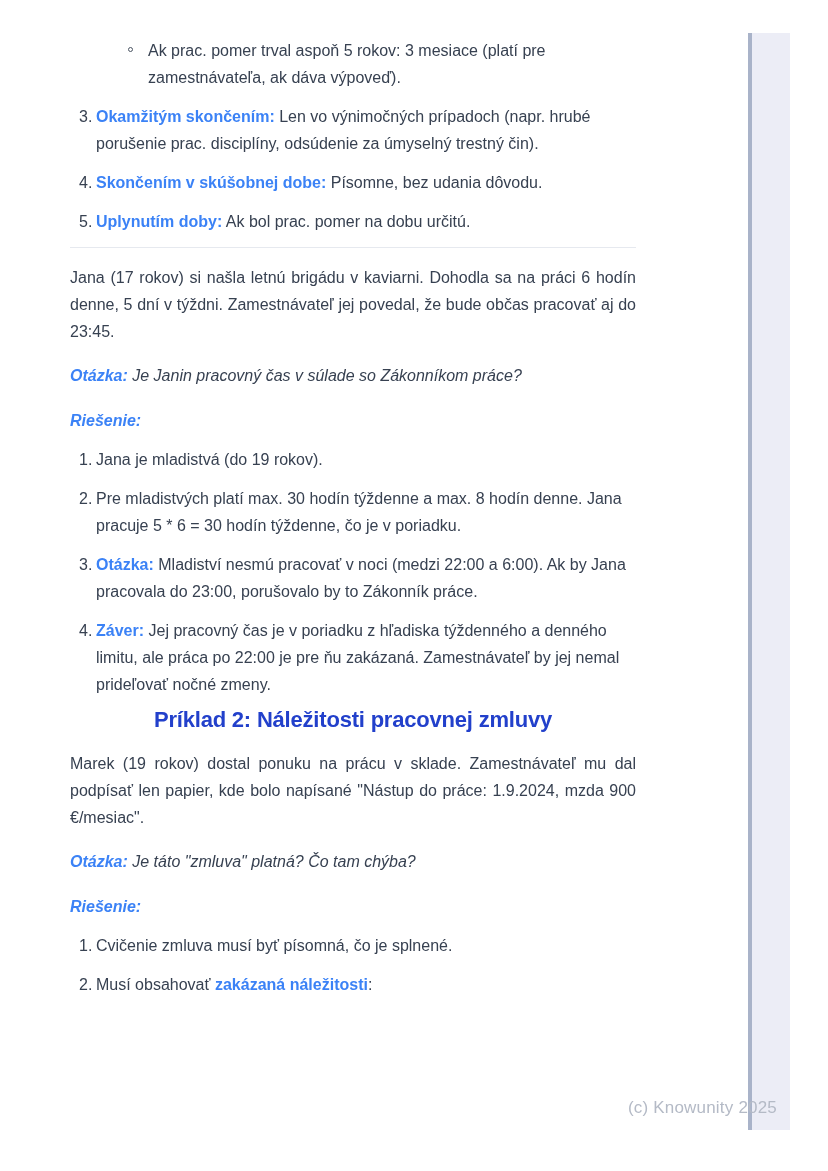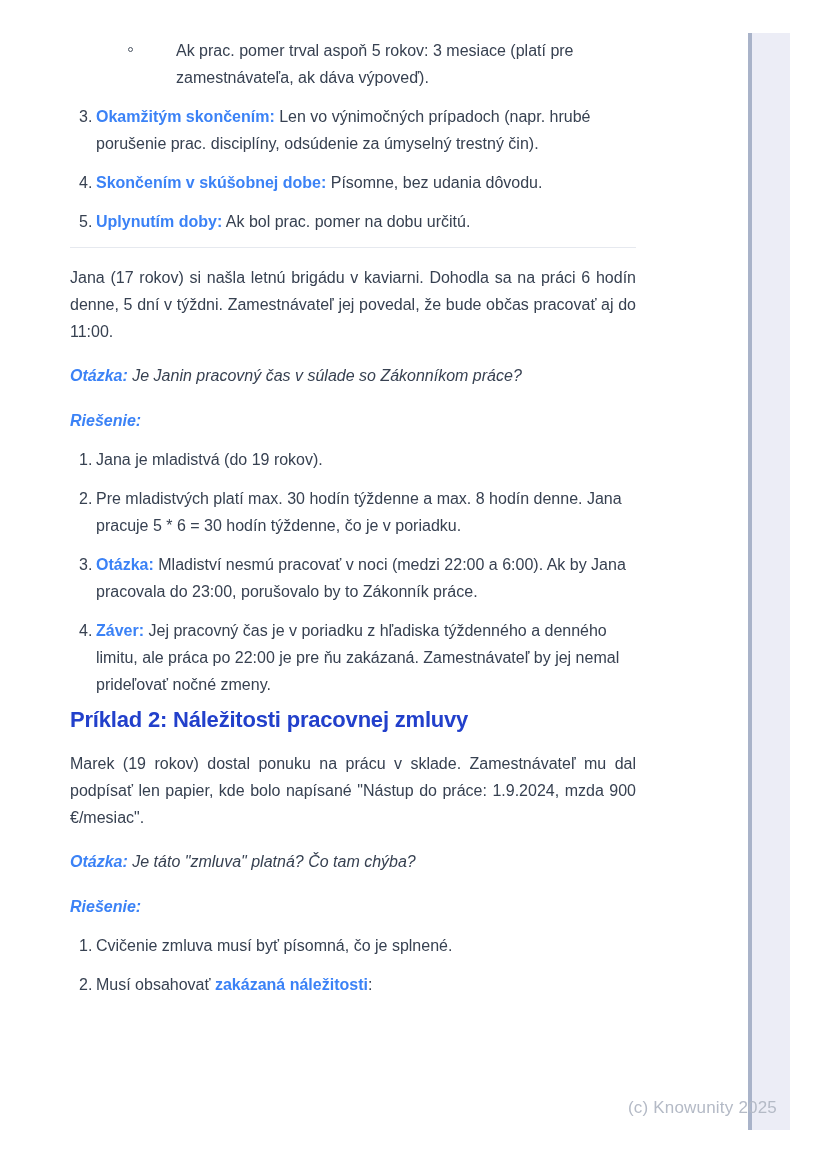--- a/index.html
+++ b/index.html
@@ -7,21 +7,21 @@
   body {
     width:828px; height:1171px; position:relative; overflow:hidden;
     background:#ffffff; color:#374151;
     font-family:"Liberation Sans", sans-serif;
     -webkit-font-smoothing:antialiased;
   }
   .content { position:absolute; left:70px; top:0; width:566px; }
 
   
   .sub-bullets { margin-top:37px; }
-  .sub-bullet { display:flex; padding-left:57px; font-size:16px; line-height:27px;gap:28px; }
+  .sub-bullet { display:flex; padding-left:57px; font-size:16px; line-height:27px; }
   .bullet-col { flex:0 0 21px; position:relative; }
   .bullet-circle { position:absolute; left:1px; top:10px; width:5px; height:5px;
     border:1.5px solid #4b5563; border-radius:50%; }
 
   
   .num-item { display:flex; padding-left:9px; margin-top:12px;
     font-size:16px; line-height:27px; }
   .num-marker { flex:0 0 17px; }
   .num-body { flex:1 1 auto; }
 
@@ -31,21 +31,21 @@
 
   h1.section-title {
     margin:30px 0 0; padding-bottom:13px;
     font-size:28px; line-height:36px; font-weight:700; letter-spacing:-0.3px;
     color:#1e3a8a; border-bottom:2px solid #97a2b9;
   }
   h2.example-title {
     margin:22px 0 0; font-size:22px; line-height:28px; font-weight:700;
     letter-spacing:-0.2px; color:#2240cb;
   }
-  h2.example-title.second { margin-top:8px; }
+  h2.example-title.second { margin-top:8px;text-align:center; }
 
   p.body-para { margin:16px 0 0; font-size:16px; line-height:27px; text-align:justify; }
   p.qa-line { margin:17px 0 0; font-size:16px; line-height:27px;font-style:italic; }
   p.qa-line.solution { margin-top:18px; }
   .steps { margin-top:0; }
 
   
   .side-scroll {
     position:absolute; left:748px; top:33px; width:42px; height:1097px;
     background:#ecedf6; border-left:4px solid #a9b3c9; z-index:5;
@@ -81,21 +81,21 @@
     </div>
     <div class="num-item">
       <span class="num-marker">5.</span>
       <span class="num-body"><span></span><strong>Uplynutím doby:</strong><span> Ak bol prac. pomer na dobu určitú.</span></span>
     </div>
   </div>
 
   <hr class="divider">
 
 
-  <p class="body-para">Jana (17 rokov) si našla letnú brigádu v kaviarni. Dohodla sa na práci 6 hodín denne, 5 dní v týždni. Zamestnávateľ jej povedal, že bude občas pracovať aj do 11:00.</p>
+  <p class="body-para">Jana (17 rokov) si našla letnú brigádu v kaviarni. Dohodla sa na práci 6 hodín denne, 5 dní v týždni. Zamestnávateľ jej povedal, že bude občas pracovať aj do 23:45.</p>
   <p class="qa-line"><strong>Otázka:</strong><span> Je Janin pracovný čas v súlade so Zákonníkom práce?</span></p>
   <p class="qa-line solution"><strong>Riešenie:</strong></p>
 
   <div class="steps">
     <div class="num-item">
       <span class="num-marker">1.</span>
       <span class="num-body"><span>Jana je mladistvá (do 19 rokov).</span><strong></strong><span></span></span>
     </div>
     <div class="num-item">
       <span class="num-marker">2.</span>

